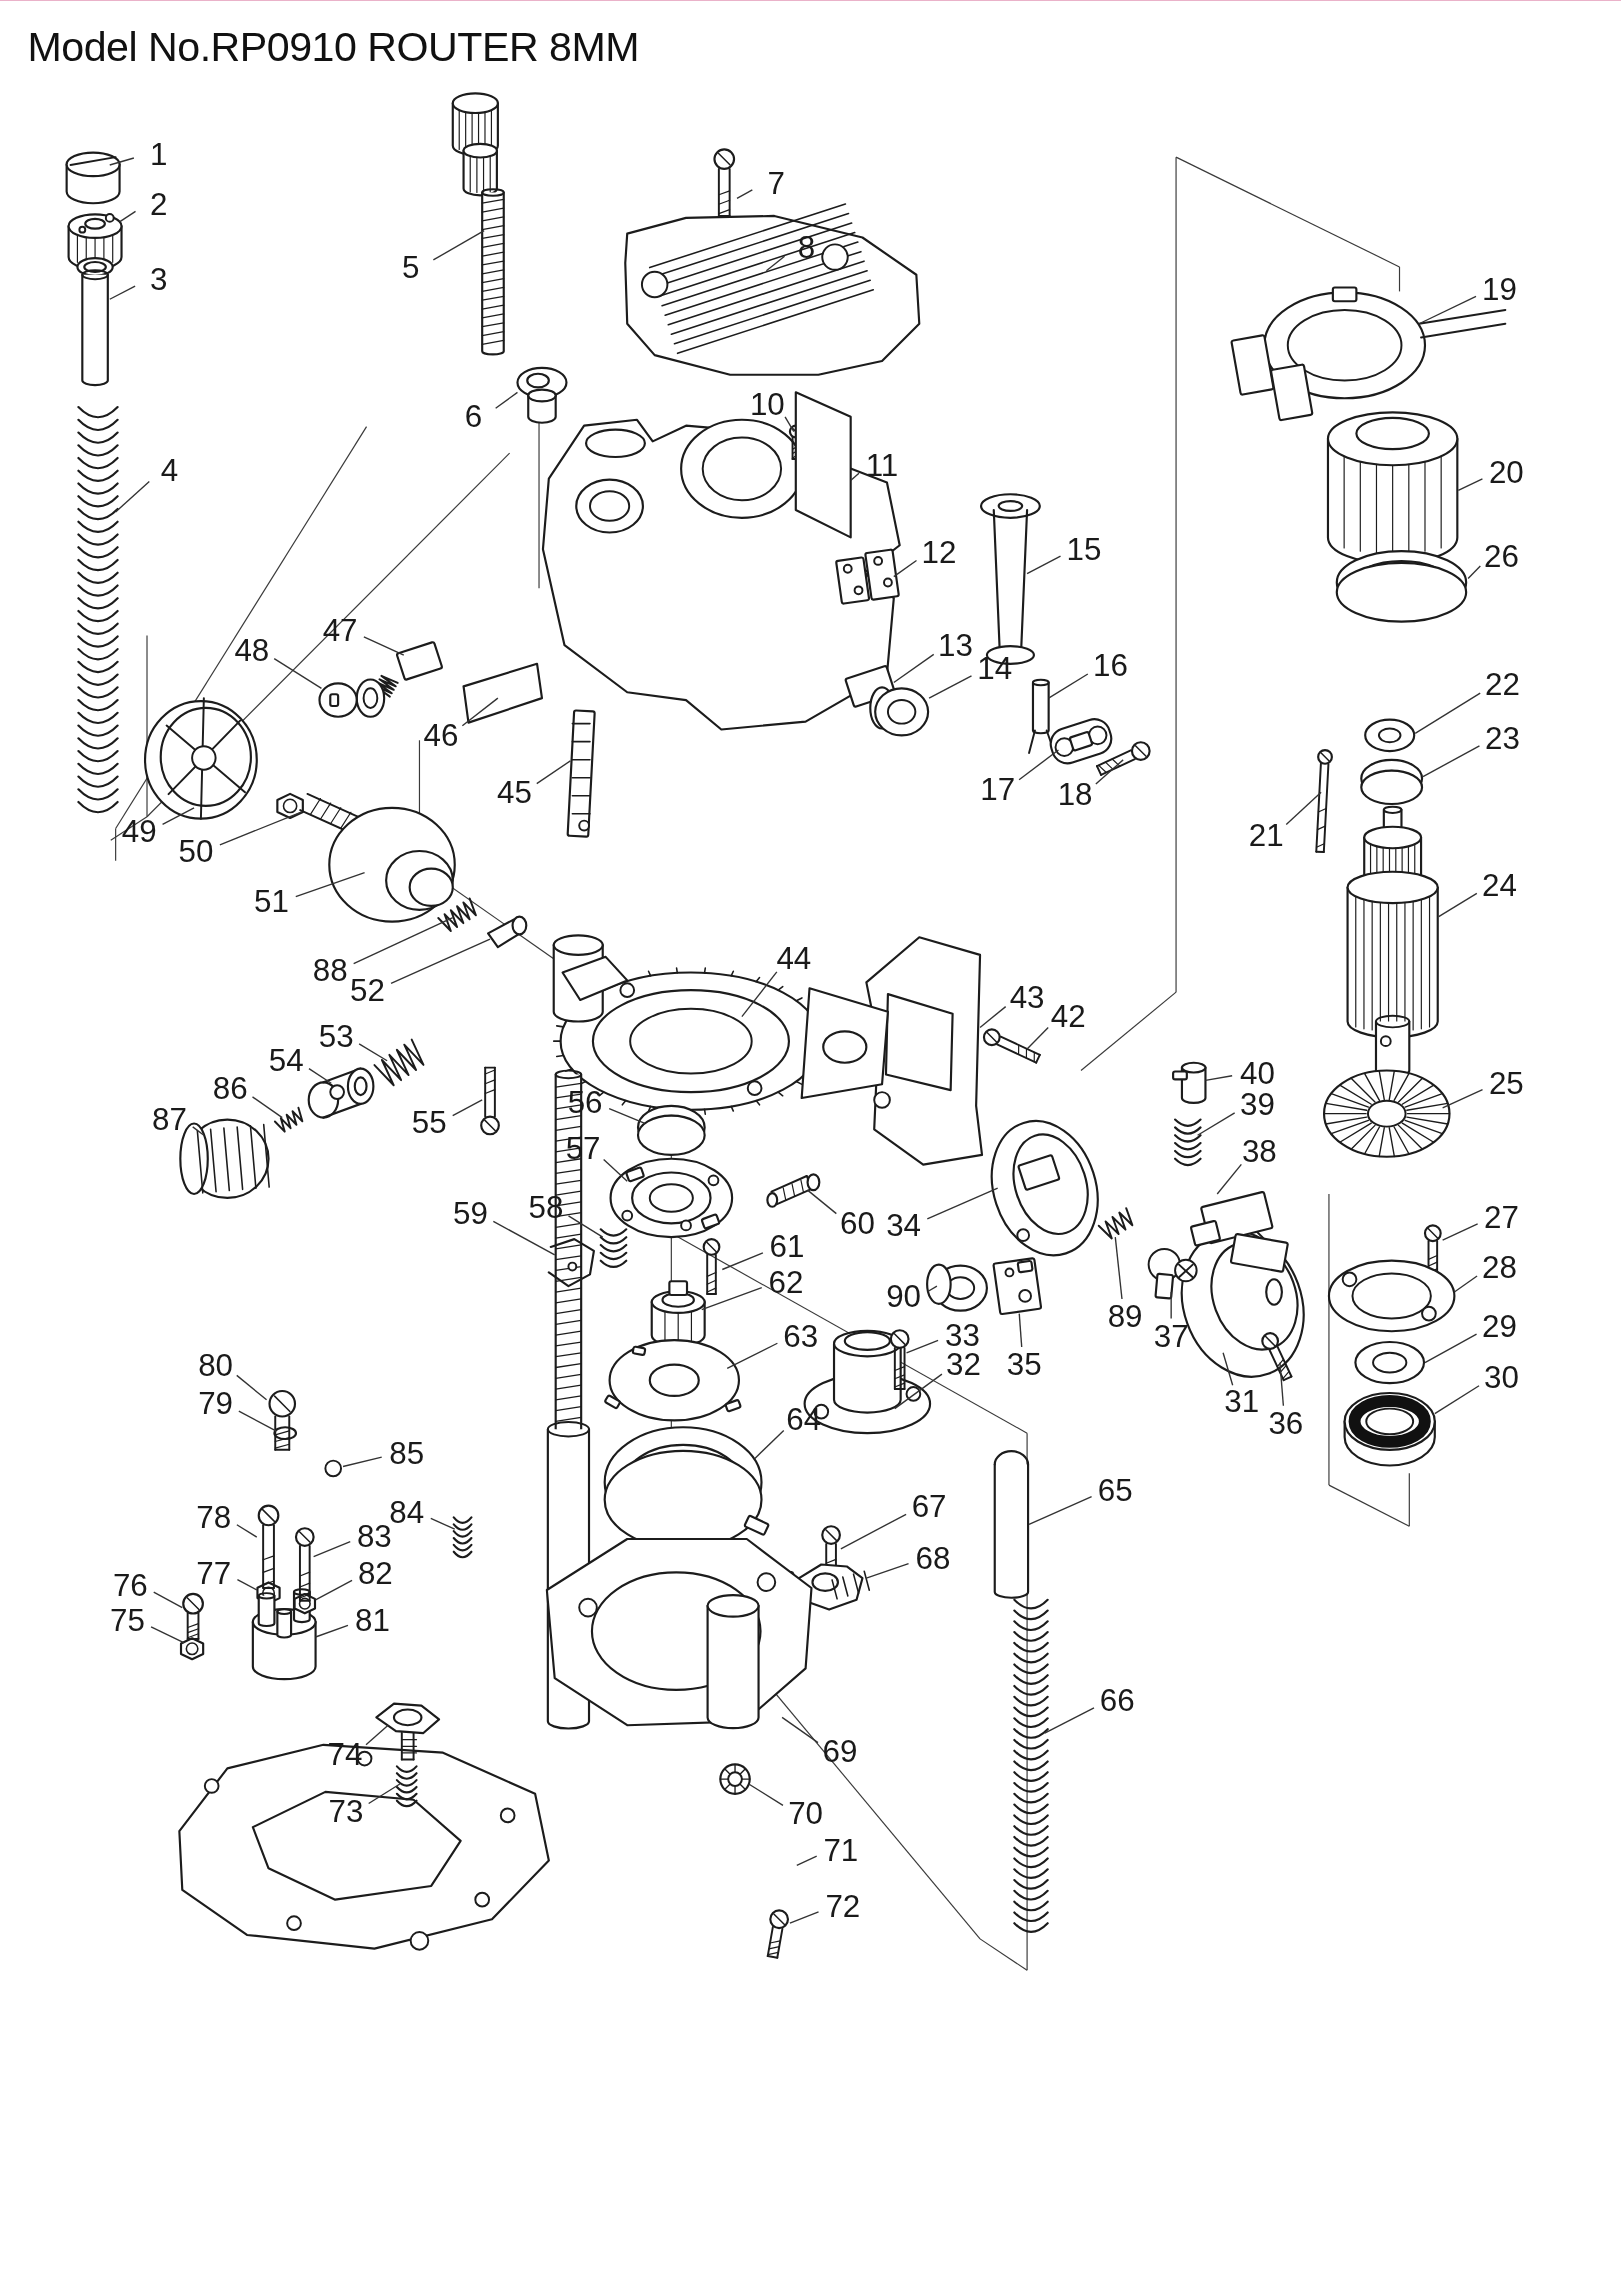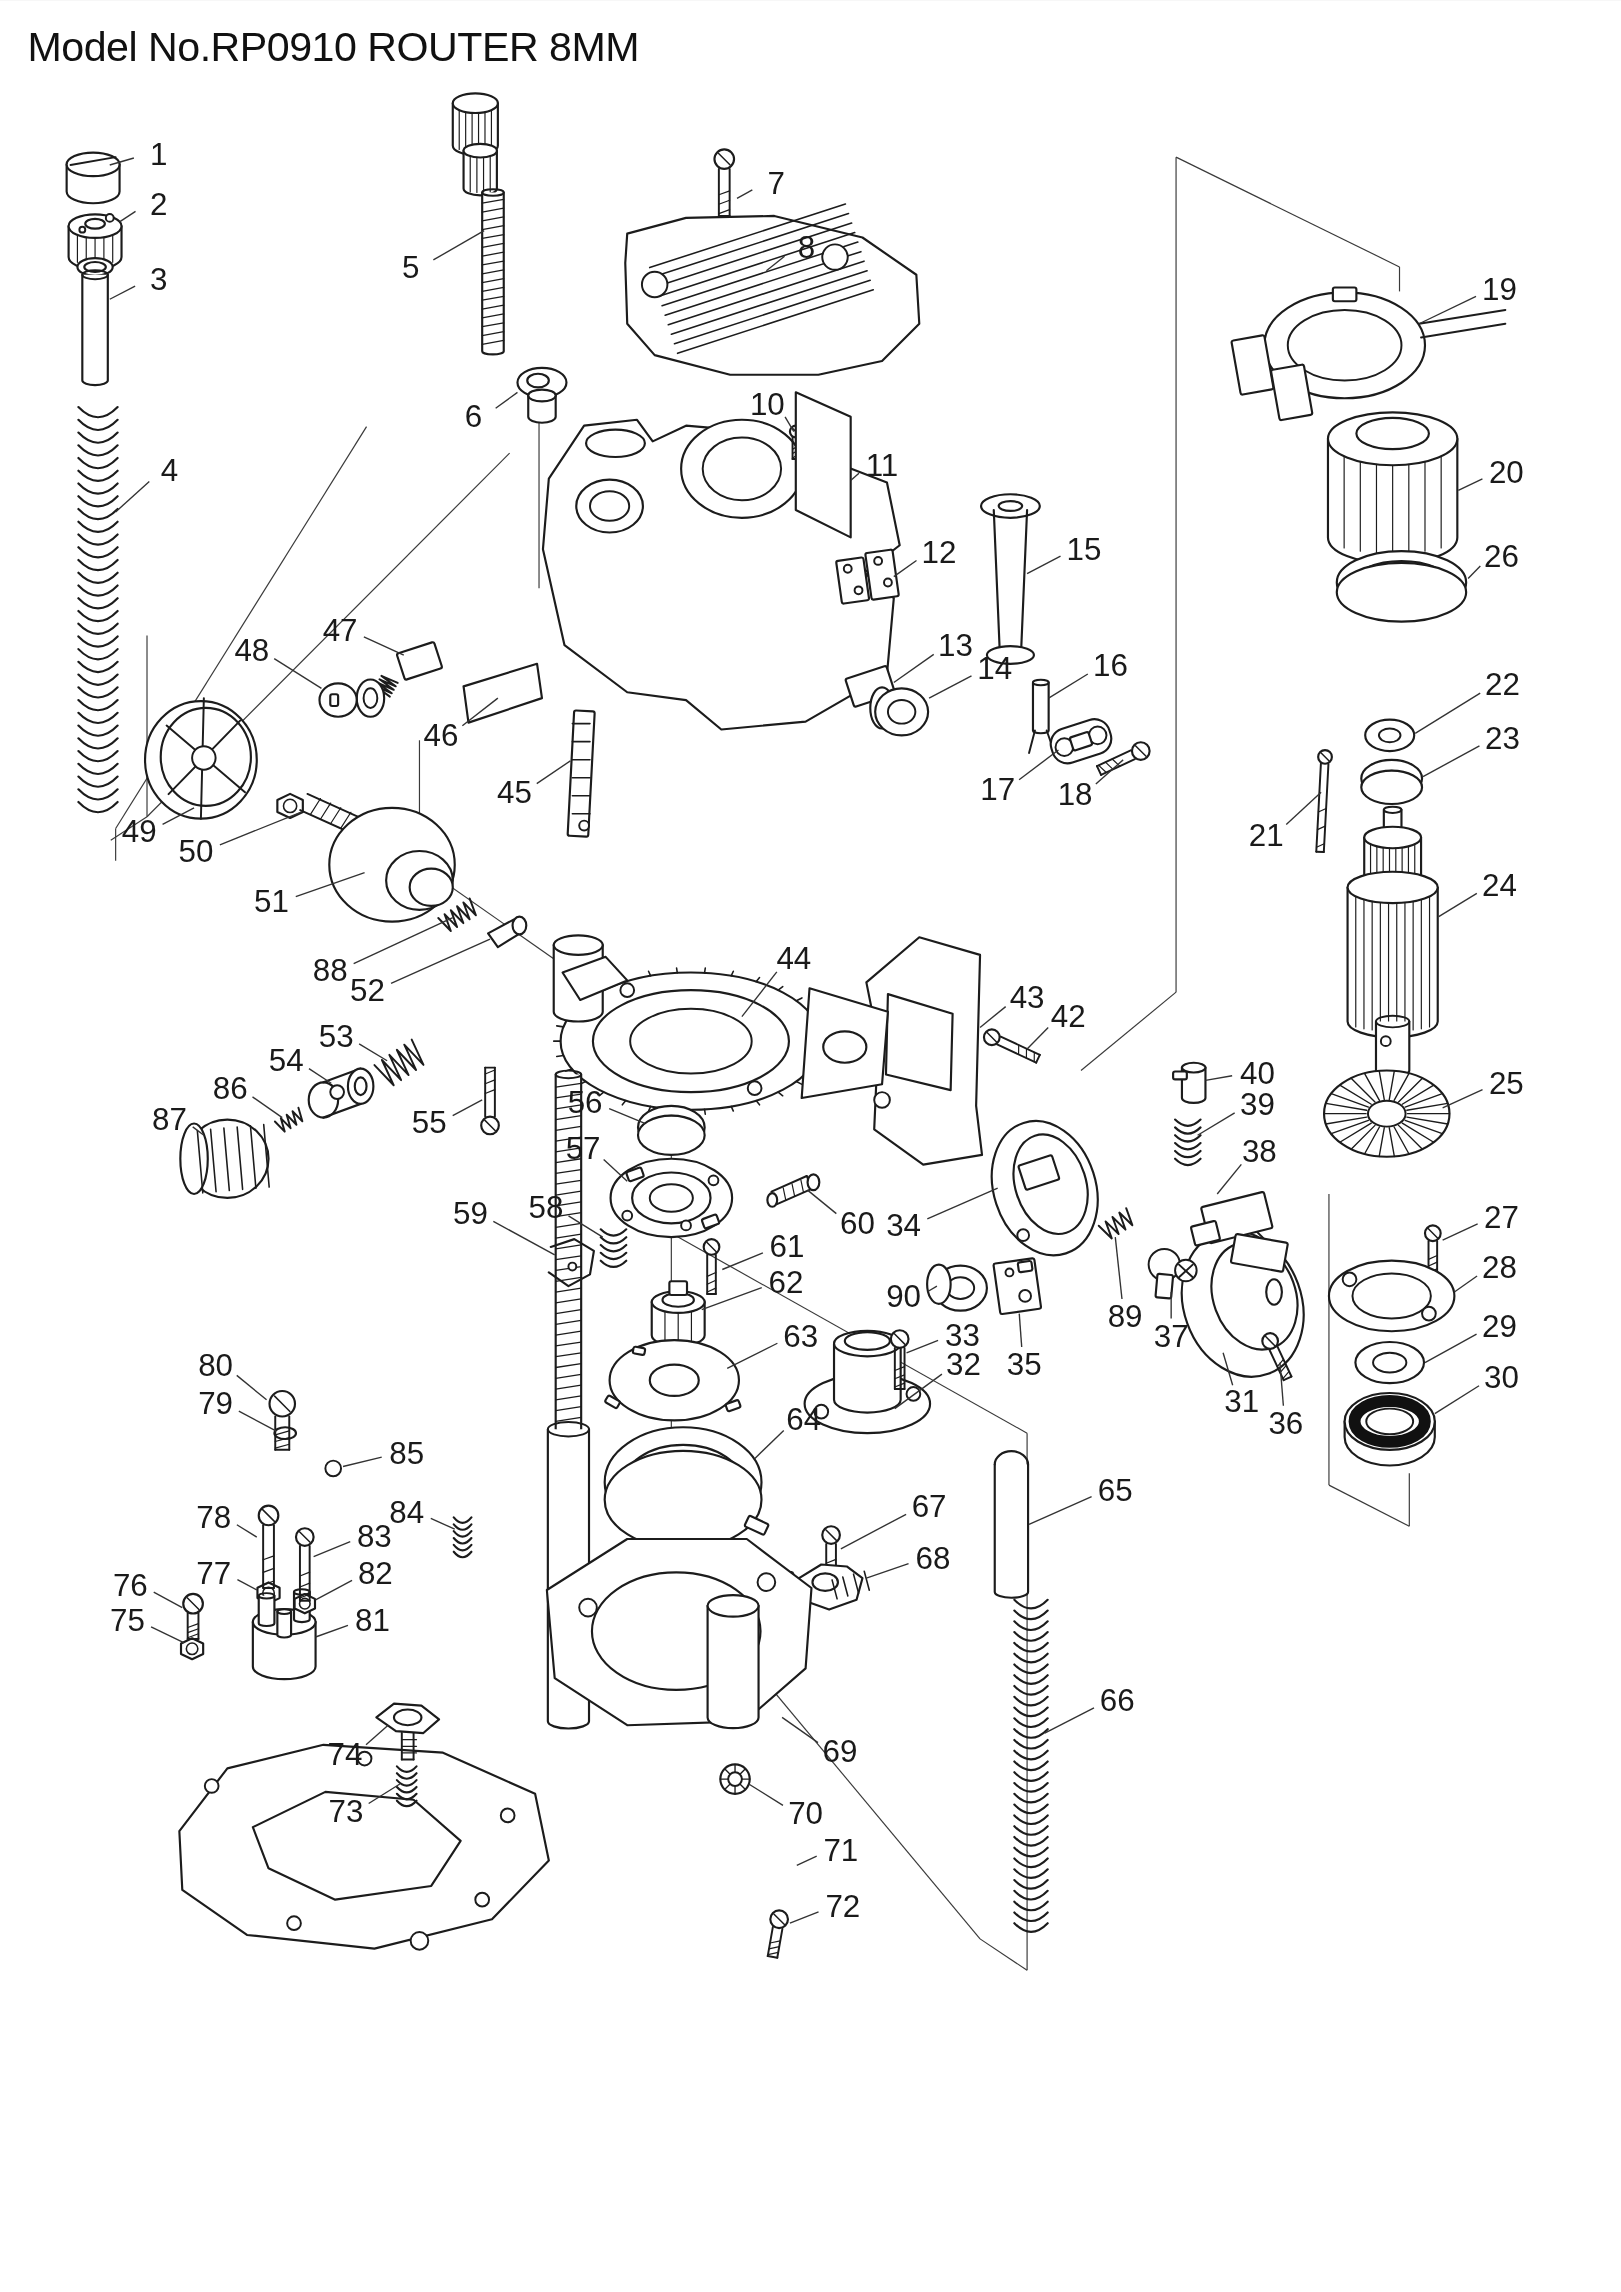--- a/index.html
+++ b/index.html
@@ -1,16 +1,16 @@
 <!DOCTYPE html>
 <html><head>
 <meta charset="utf-8">
 <style>
   html,body{margin:0;padding:0;background:#ffffff;}
-  .page{width:1621px;height:2007px;position:relative;background:#e5e5e5;font-family:"Liberation Sans",sans-serif;}
+  .page{width:1621px;height:2007px;position:relative;background:#be185d;font-family:"Liberation Sans",sans-serif;}
   svg{display:block;}
   .title-text{font-family:"Liberation Sans",sans-serif;font-size:42px;font-weight:500;fill:#111;letter-spacing:-0.5px;}
   .callout-text{font-family:"Liberation Sans",sans-serif;font-size:32px;fill:#1a1a1a;}
 </style>
 </head>
 <body>
 
 <div class="page">
   <svg id="diagram" width="1621" height="2293" viewBox="0 0 1654 2339">
     <rect x="0" y="0" width="1654" height="2339" fill="#ffffff"></rect>

